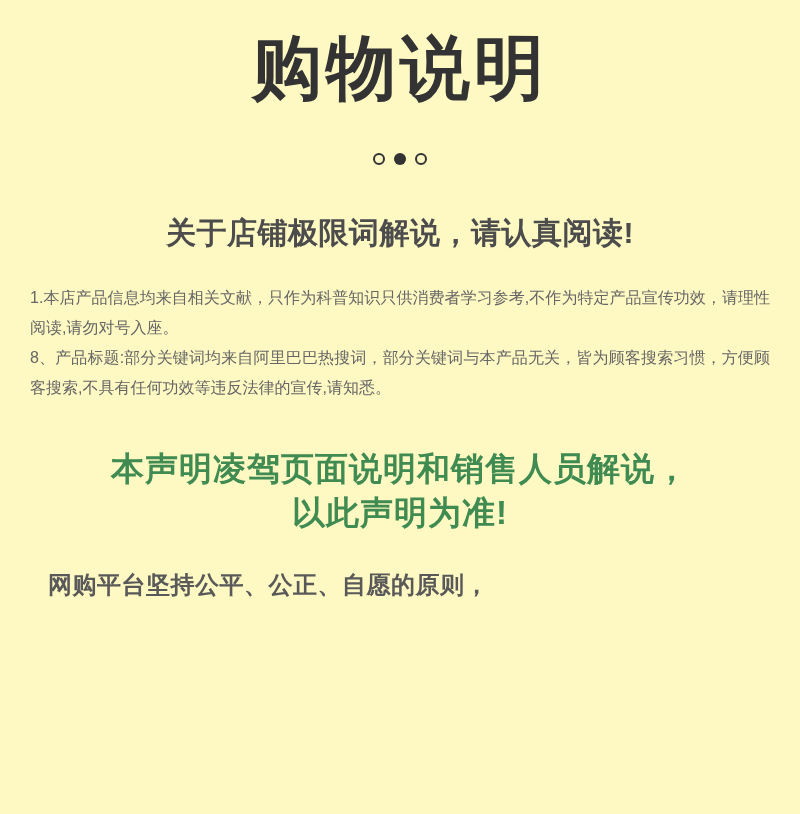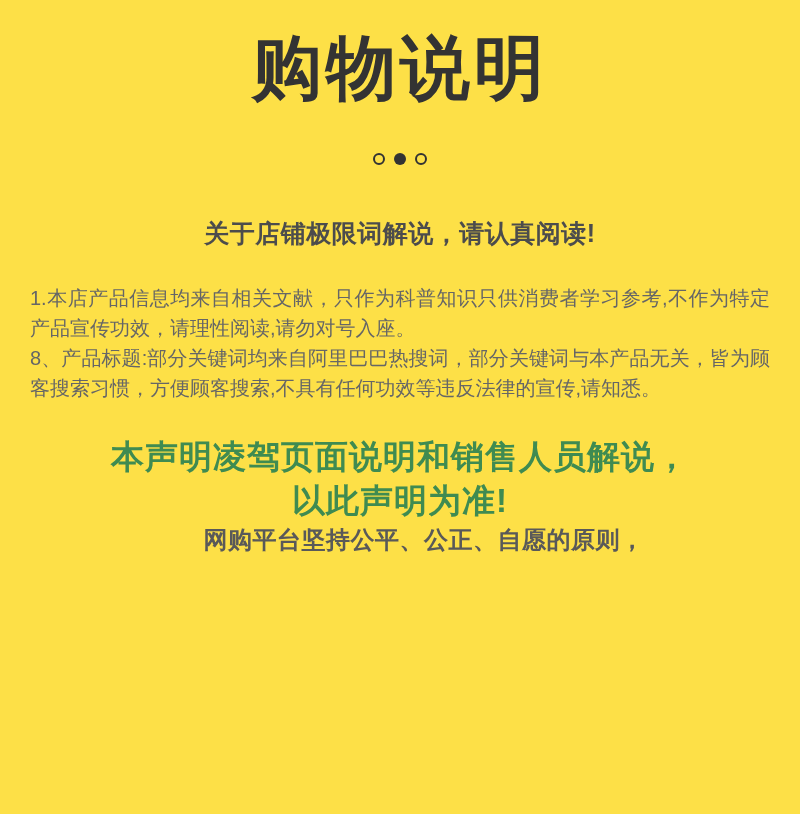--- a/index.html
+++ b/index.html
@@ -10,21 +10,21 @@
   body {
     width: 800px;
     height: 814px;
     font-family: "Liberation Sans", "DejaVu Sans", sans-serif;
     -webkit-font-smoothing: antialiased;
   }
   .page {
     position: relative;
     width: 800px;
     height: 814px;
-    background: #fde047;
+    background: #fef9c3;
     overflow: hidden;
   }
   .page-title {
     margin: 0;
     padding-top: 26px;
     height: 84px;
     line-height: 84px;
     text-align: center;
     font-size: 70px;
     font-weight: 900;
@@ -44,47 +44,48 @@
     height: 12px;
     border-radius: 50%;
     box-sizing: border-box;
     cursor: pointer;
   }
   .dot.outline { border: 2px solid #333333; background: transparent; }
   .dot.filled  { background: #333333; }
   .section-subtitle {
     margin: 53px 0 0 0;
     text-align: center;
-    font-size: 25px;
+    font-size: 30px;
     line-height: 30px;
     font-weight: bold;
     letter-spacing: 0.5px;
     color: #4c4c4c;
   }
   .disclaimer {
     margin: 35px auto 0 auto;
     width: 740px;
-    font-size: 20px;
+    font-size: 16px;
     line-height: 30px;
     color: #666666;
     text-align: justify;
     text-justify: inter-ideograph;
   }
   .disclaimer p { margin: 0; }
   .statement {
-    margin-top: 32px;
+    margin-top: 44px;
     text-align: center;
     font-size: 33px;
     line-height: 44px;
     font-weight: 900;
     letter-spacing: 1px;
     color: #3f8b51;
   }
   .agreement-note {
-    text-align: center;
+    margin-top: 33px;
+    text-align: left;
     font-size: 24px;
     line-height: 34px;
     font-weight: bold;
     letter-spacing: 0.5px;
     color: #595959;
     padding-left: 48px;
   }
 </style>
 </head>
 <body>

